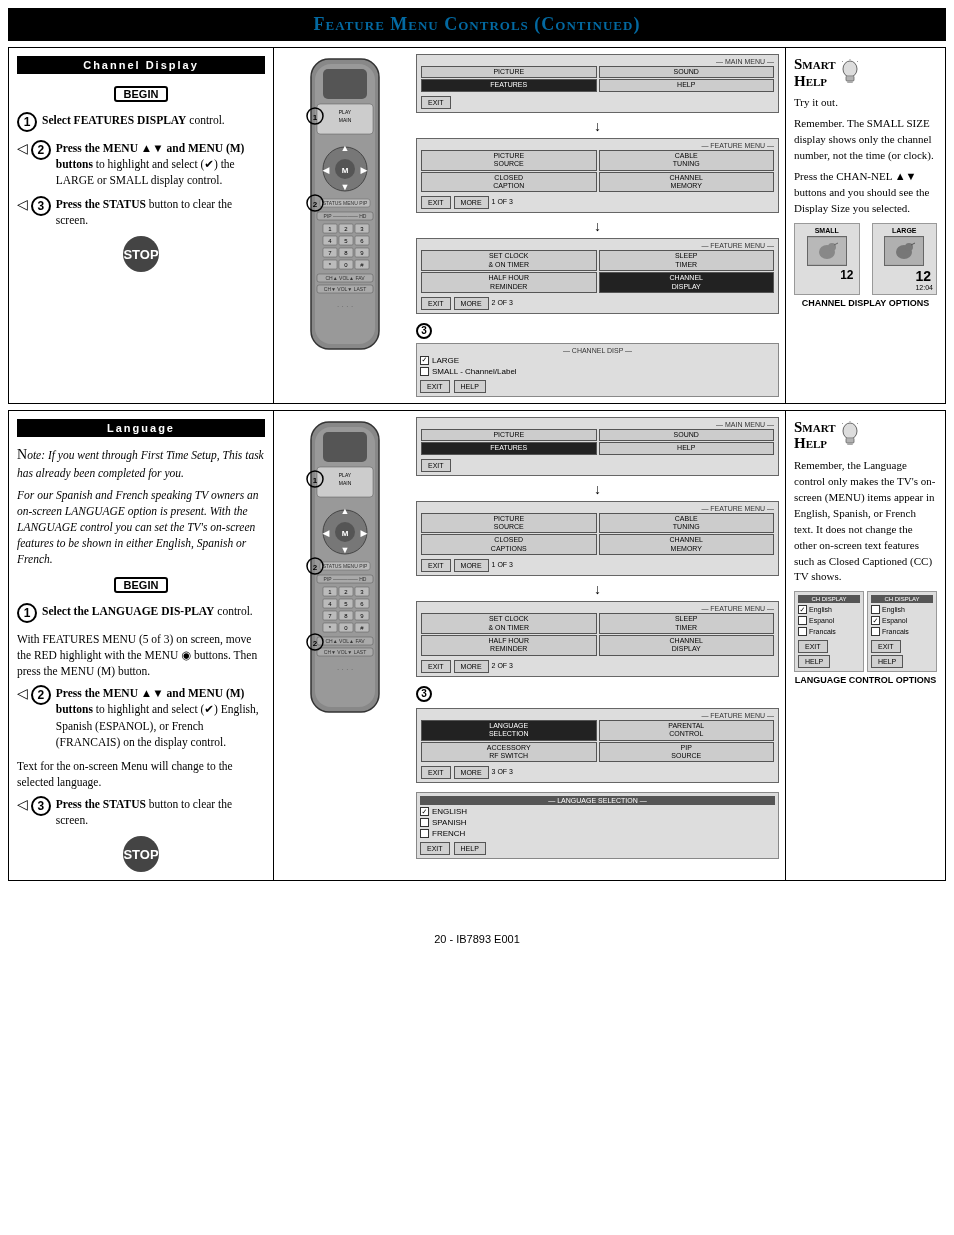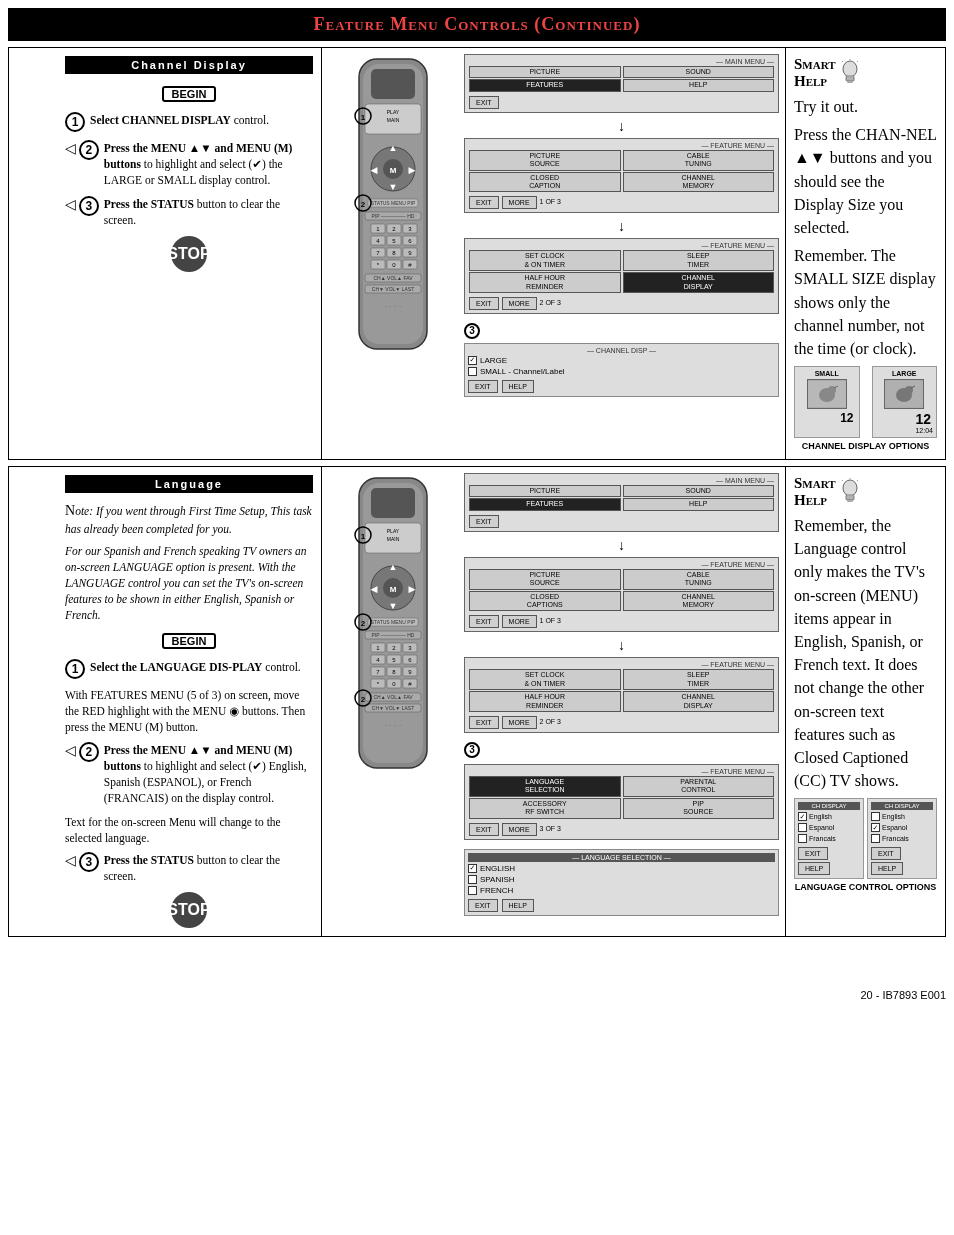--- a/index.html
+++ b/index.html
@@ -15,21 +15,21 @@
     .page-container {
       width: 954px;
       min-height: 1235px;
       background: #fff;
       padding: 8px;
     }
 
     
     .main-title {
       background: #000;
-      color: #ef4444;
+      color: #0369a1;
       text-align: center;
       padding: 6px 10px;
       font-size: 18px;
       font-weight: bold;
       letter-spacing: 1px;
       font-family: 'Times New Roman', serif;
       margin-bottom: 6px;
     }
     .main-title span.small-caps {
       font-variant: small-caps;
@@ -42,21 +42,20 @@
       border: 1.5px solid #000;
       margin-bottom: 6px;
     }
 
     
     .left-panel {
       width: 265px;
       border-right: 1.5px solid #000;
       padding: 8px;
       flex-shrink: 0;
-      margin-left: 48px;
     }
 
     .section-title {
       background: #000;
       color: #fff;
       text-align: center;
       font-size: 11px;
       font-weight: bold;
       letter-spacing: 2px;
       padding: 3px;
@@ -126,21 +125,21 @@
     .stop-circle {
       width: 36px;
       height: 36px;
       background: #444;
       border-radius: 50%;
       display: flex;
       align-items: center;
       justify-content: center;
       color: #fff;
       font-weight: bold;
-      font-size: 16px;
+      font-size: 13px;
       font-family: Arial, sans-serif;
     }
 
     
     .middle-panel {
       flex: 1;
       display: flex;
       flex-direction: row;
       padding: 6px;
       gap: 6px;
@@ -201,36 +200,36 @@
       line-height: 1.1;
     }
 
     .bulb-icon {
       width: 22px;
       height: 28px;
       flex-shrink: 0;
     }
 
     .right-panel p {
-      font-size: 16px;
+      font-size: 11px;
       line-height: 1.45;
       margin-bottom: 5px;
     }
 
     .options-title {
       font-size: 9px;
       font-family: Arial, sans-serif;
       text-align: center;
       margin-top: 3px;
       font-weight: bold;
     }
 
     
     .page-footer {
-      text-align: right;
+      text-align: center;
       font-size: 11px;
       font-family: Arial, sans-serif;
       padding: 8px 0 4px;
       color: #000;
       margin-top: 44px;
     }
 
     
     .feature-screen {
       border: 1px solid #666;
@@ -409,21 +408,21 @@
       <div class="section-title">Channel Display</div>
 
 
       <div style="text-align:center; margin-bottom:6px;">
         <span class="begin-badge">BEGIN</span>
       </div>
 
       <div class="step">
         <span class="step-num">1</span>
         <span class="step-text">
-          <strong>Select CHANNEL DISPLAY</strong> control.
+          <strong>Select FEATURES DISPLAY</strong> control.
         </span>
       </div>
 
 
       <div class="step">
         <span class="step-arrow">◁</span>
         <span class="step-num">2</span>
         <span class="step-text">
           <strong>Press the MENU ▲▼ and MENU (M) buttons</strong> to highlight and select (✔) the LARGE or SMALL display control.
         </span>
@@ -607,22 +606,22 @@
           <line x1="7" y1="19" x2="15" y2="19" stroke="#666" stroke-width="0.5"></line>
           <line x1="7" y1="21" x2="15" y2="21" stroke="#666" stroke-width="0.5"></line>
           <rect x="8" y="22" width="6" height="2" rx="1" fill="#aaa"></rect>
           <line x1="11" y1="1" x2="11" y2="0" stroke="#999" stroke-width="1"></line>
           <line x1="4" y1="3" x2="3" y2="2" stroke="#999" stroke-width="1"></line>
           <line x1="18" y1="3" x2="19" y2="2" stroke="#999" stroke-width="1"></line>
         </svg>
       </div>
 
       <p>Try it out.</p>
+      <p>Remember. The SMALL SIZE display shows only the channel number, not the time (or clock).</p>
       <p>Press the CHAN-NEL ▲▼ buttons and you should see the Display Size you selected.</p>
-      <p>Remember. The SMALL SIZE display shows only the channel number, not the time (or clock).</p>
 
       <div class="display-options-2col">
         <div class="display-col">
           <div style="font-size:7px; text-align:center; font-family:Arial; margin-bottom:2px; font-weight:bold;">SMALL</div>
           <div class="bird-small">
             <svg width="38" height="26" viewBox="0 0 38 26">
               <rect width="38" height="26" fill="#b8b8b8"></rect>
               <ellipse cx="19" cy="14" rx="8" ry="7" fill="#888"></ellipse>
               <ellipse cx="24" cy="9" rx="4" ry="4" fill="#888"></ellipse>
               <line x1="26" y1="7" x2="30" y2="5" stroke="#666" stroke-width="1"></line>

